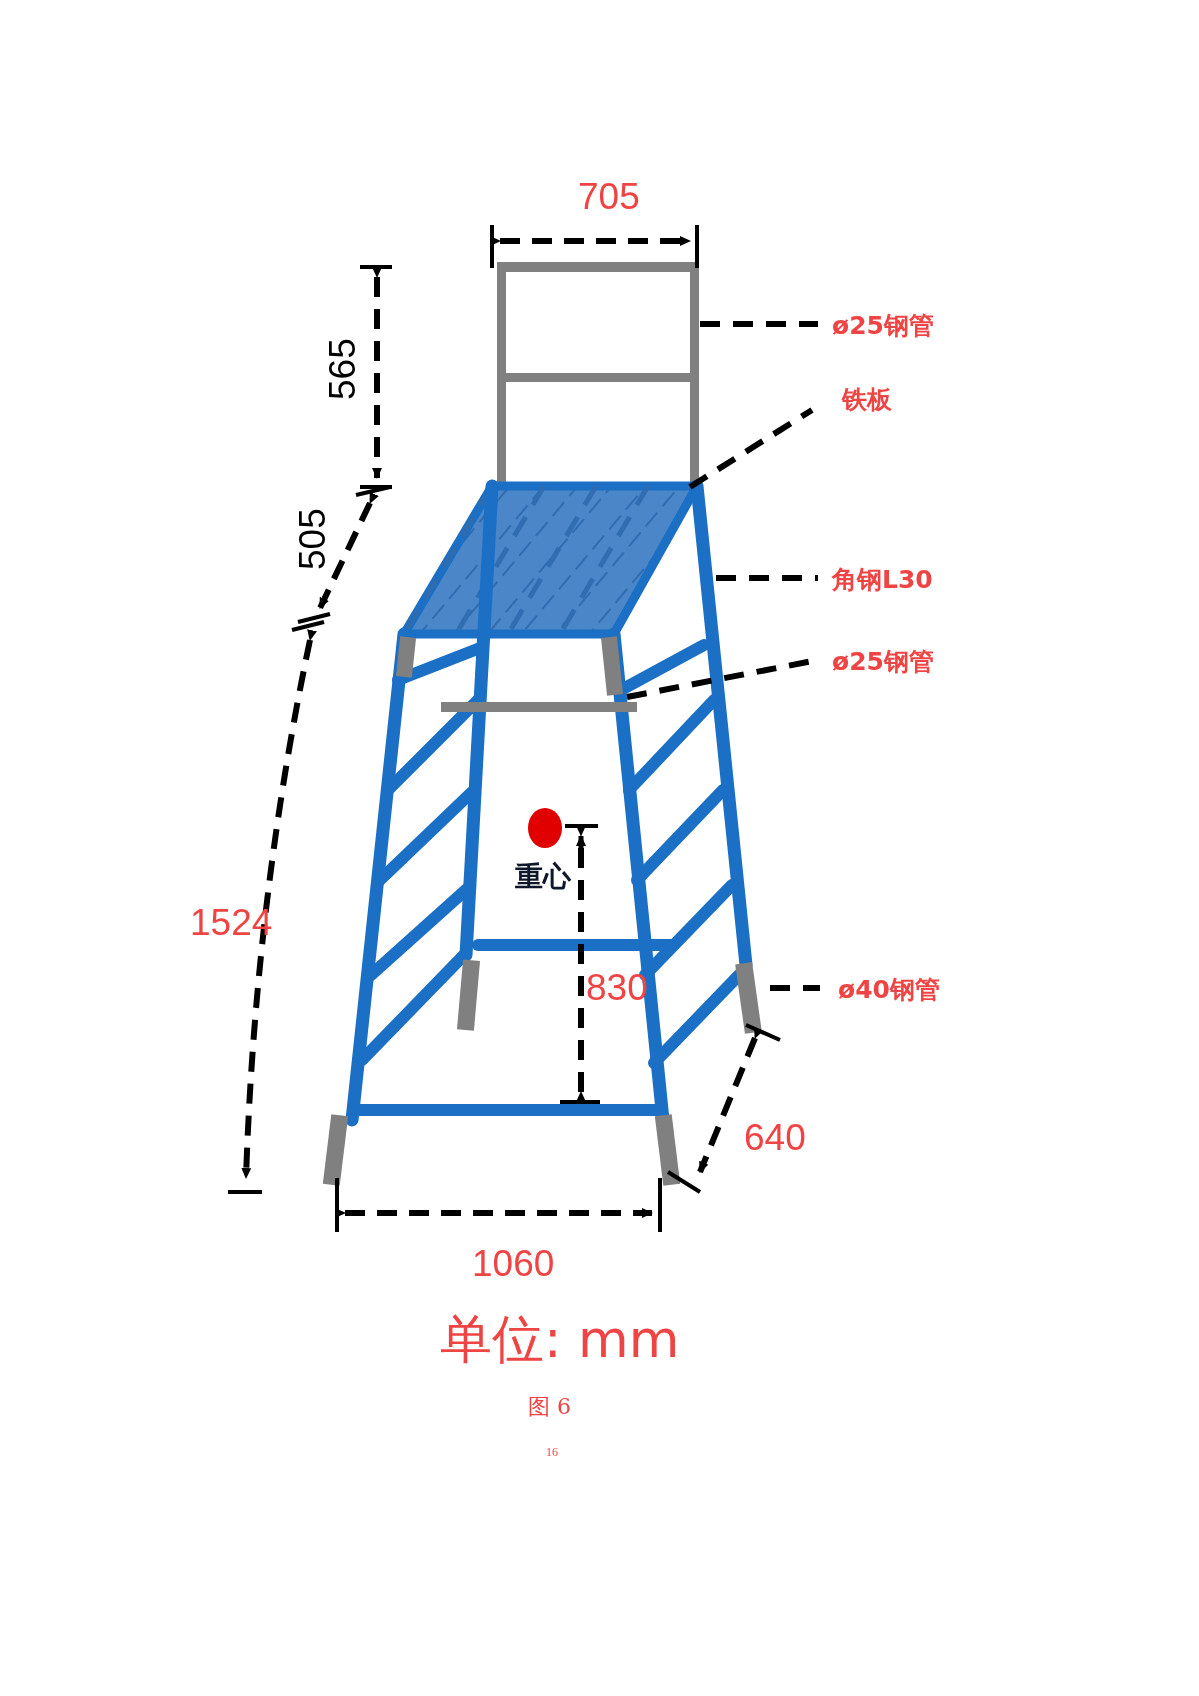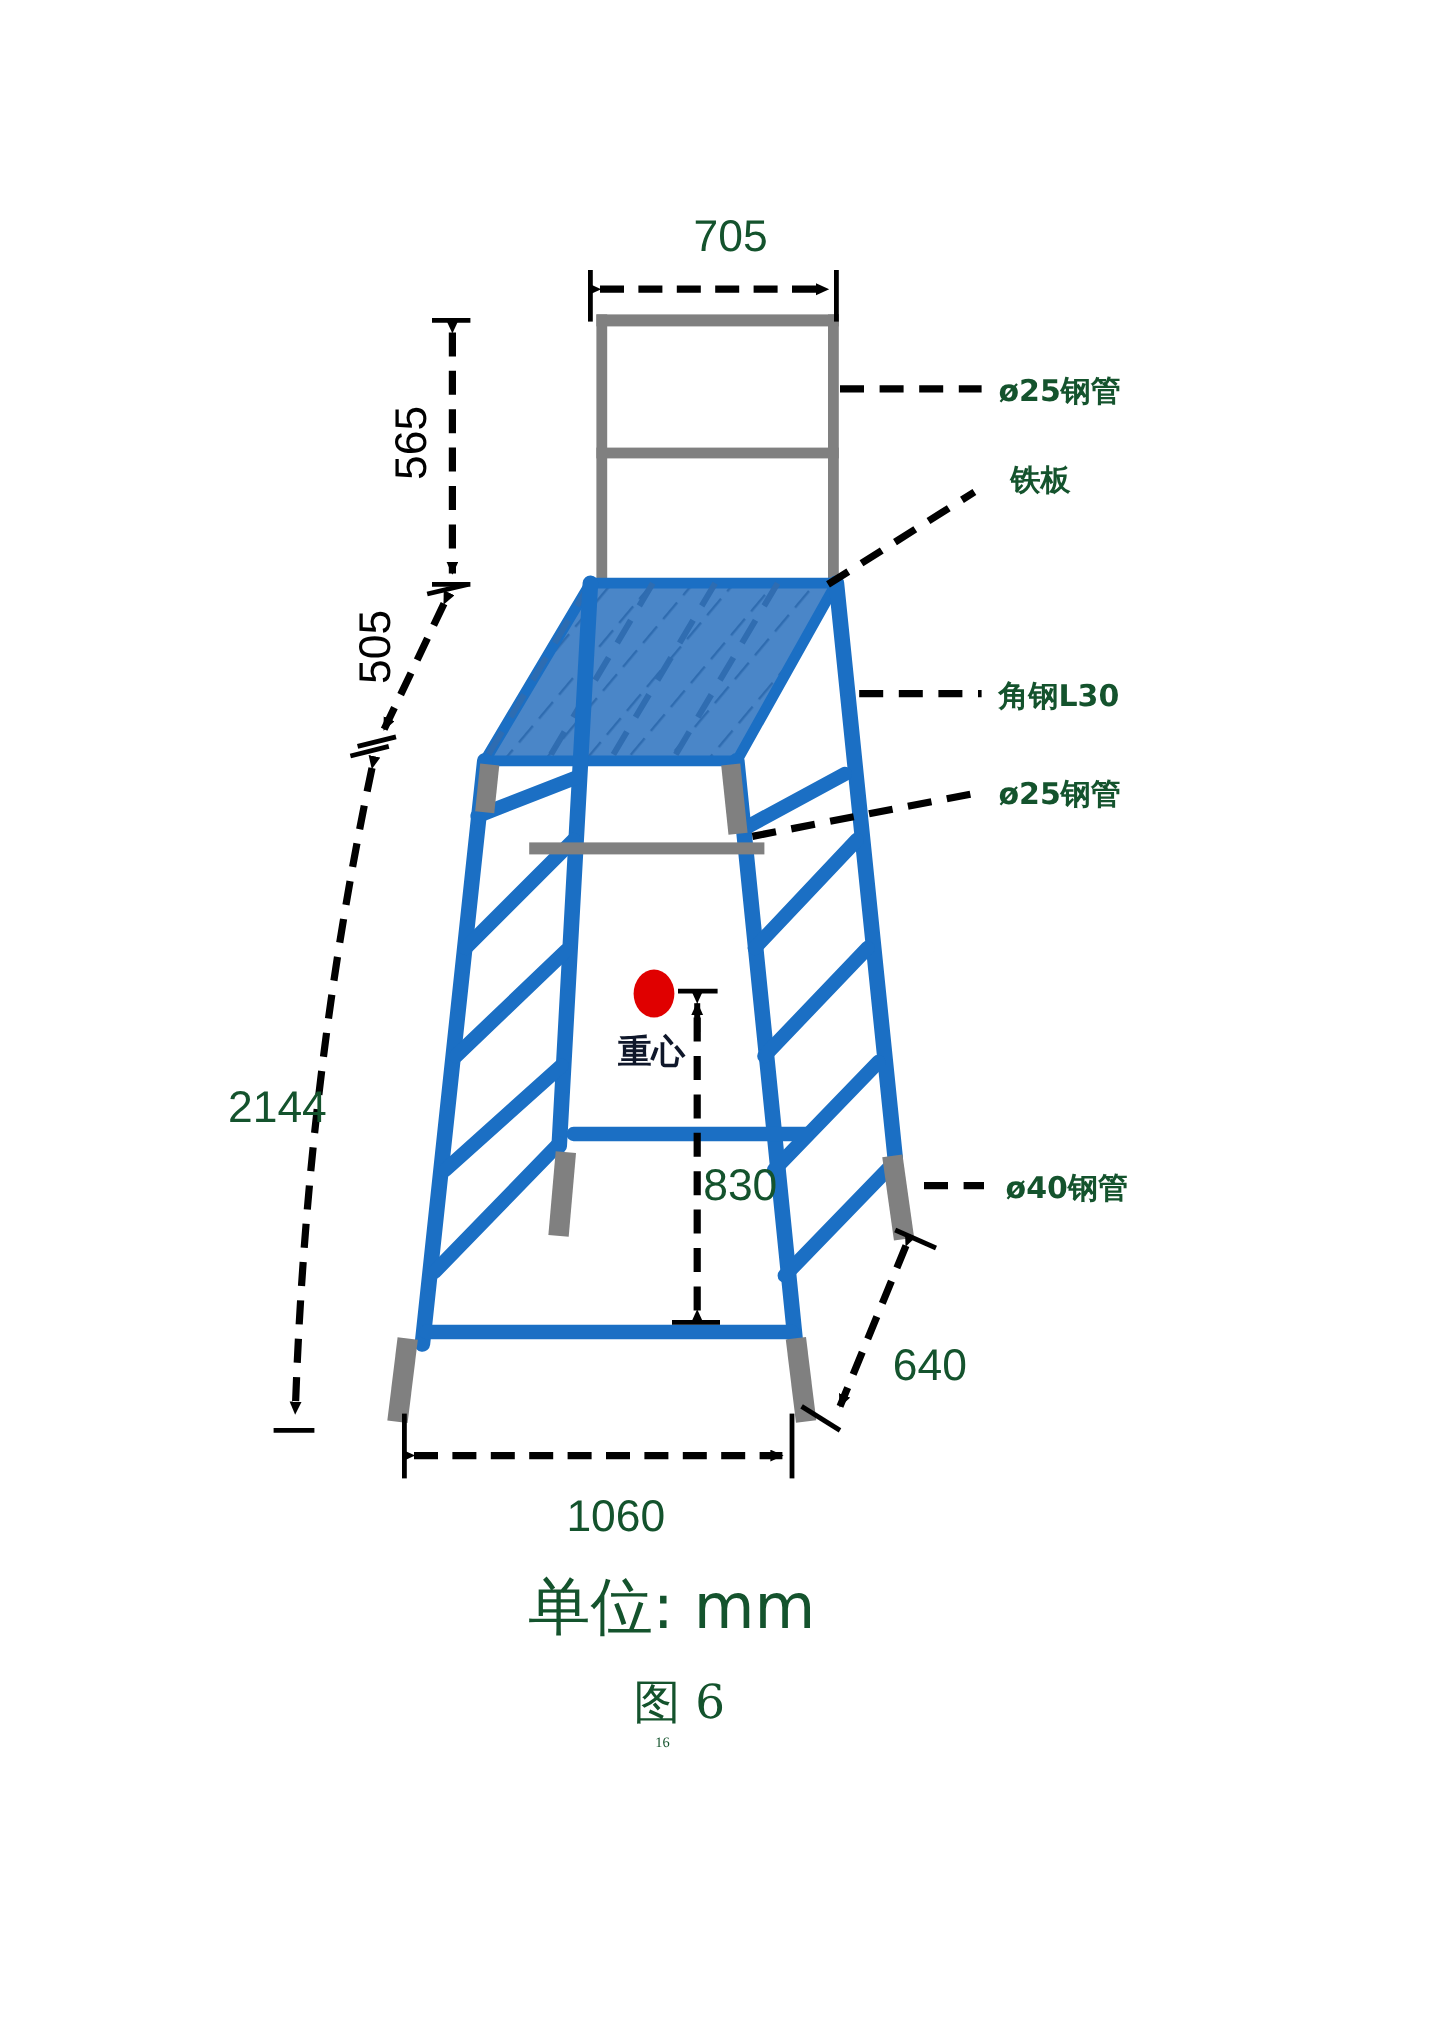--- a/index.html
+++ b/index.html
@@ -23,21 +23,21 @@
   #drawing {
     position: absolute;
     left: 0;
     top: 0;
     width: 1199px;
     height: 1696px;
   }
   .txt {
     position: absolute;
     white-space: nowrap;
-    color: #14532d;
+    color: #ef4444;
   }
   .dim {
     font-size: 37px;
     font-family: "Liberation Sans", sans-serif;
     letter-spacing: 0px;
   }
   .callout {
     font-size: 25px;
     font-weight: bold;
     font-family: "DejaVu Sans", sans-serif;
@@ -46,21 +46,21 @@
     font-size: 28px;
     font-weight: bold;
     color: #0f172a;
     font-family: "DejaVu Sans", sans-serif;
   }
   .unit {
     font-size: 52px;
     font-family: "DejaVu Sans", sans-serif;
   }
   .figcap {
-    font-size: 39px;
+    font-size: 22px;
     font-family: "DejaVu Serif", serif;
   }
   .pageno {
     font-size: 12px;
     font-family: "Liberation Serif", serif;
   }
 </style>
 </head>
 <body>
 
@@ -193,21 +193,21 @@
   <div class="txt dim" style="left:578px; top:176px;">705</div>
 
   <div style="position:absolute; left:322px; top:400px; transform:rotate(-90deg); transform-origin:left top;">
     <span class="dim">565</span>
   </div>
 
   <div style="position:absolute; left:292px; top:570px; transform:rotate(-90deg); transform-origin:left top;">
     <span class="dim">505</span>
   </div>
 
-  <div class="txt dim" style="left:190px; top:902px;"><span>2144</span></div>
+  <div class="txt dim" style="left:190px; top:902px;"><span>1524</span></div>
 
   <div class="txt dim" style="left:586px; top:967px;"><span>830</span></div>
 
   <div class="txt dim" style="left:744px; top:1117px;"><span>640</span></div>
 
   <div class="txt dim" style="left:472px; top:1243px;"><span>1060</span></div>
 
   <div class="txt cg-label" style="left:515px; top:858px;">重心</div>
 
   <div class="txt callout" style="left:832px; top:309px;">ø25钢管</div>

